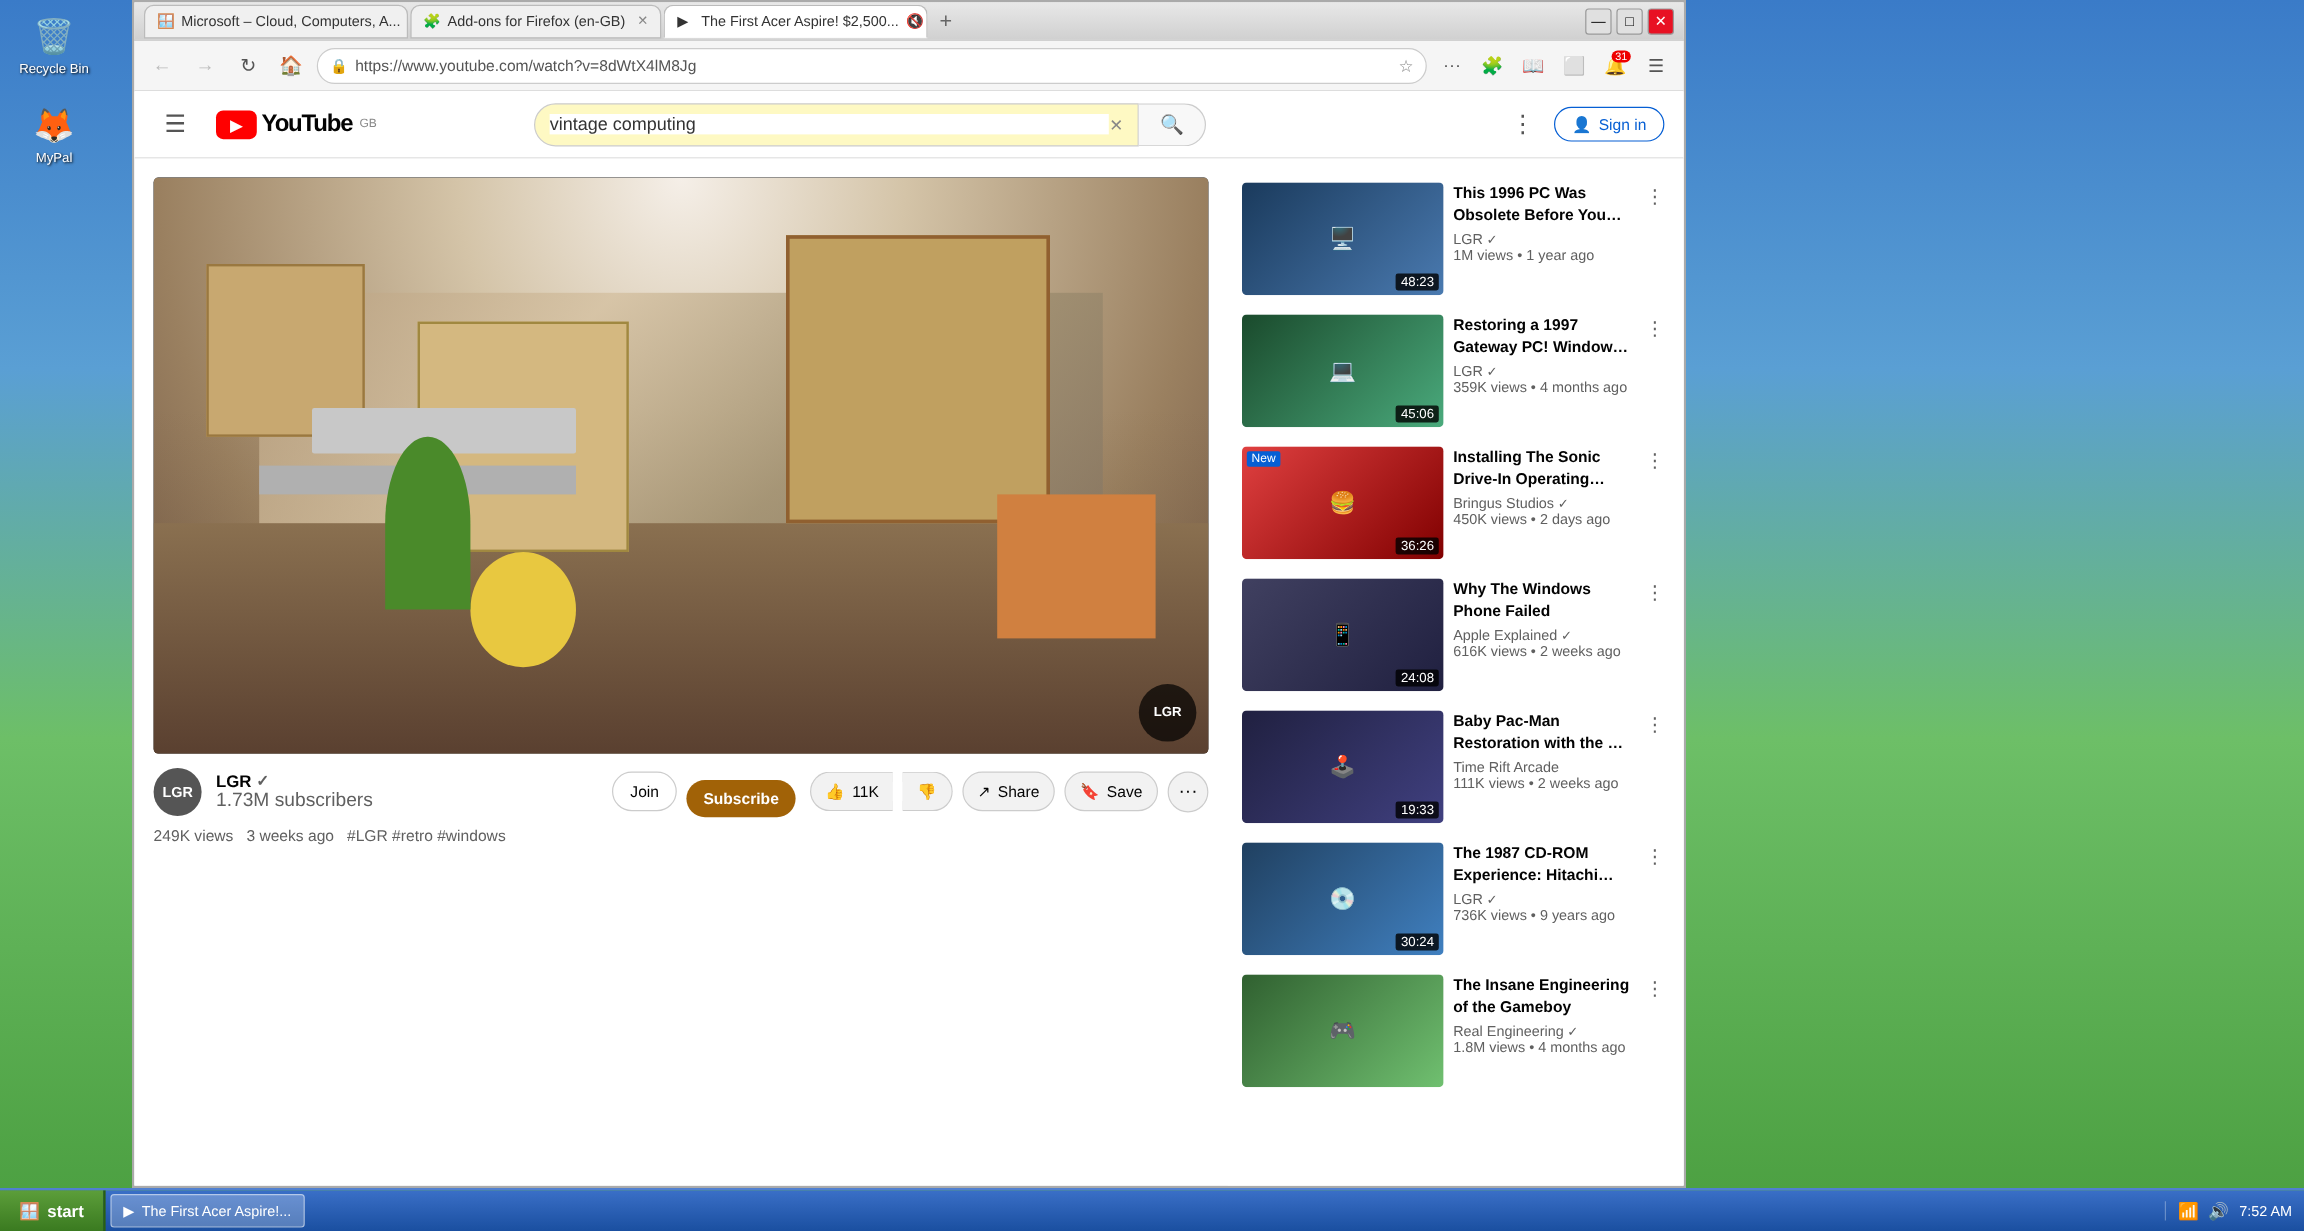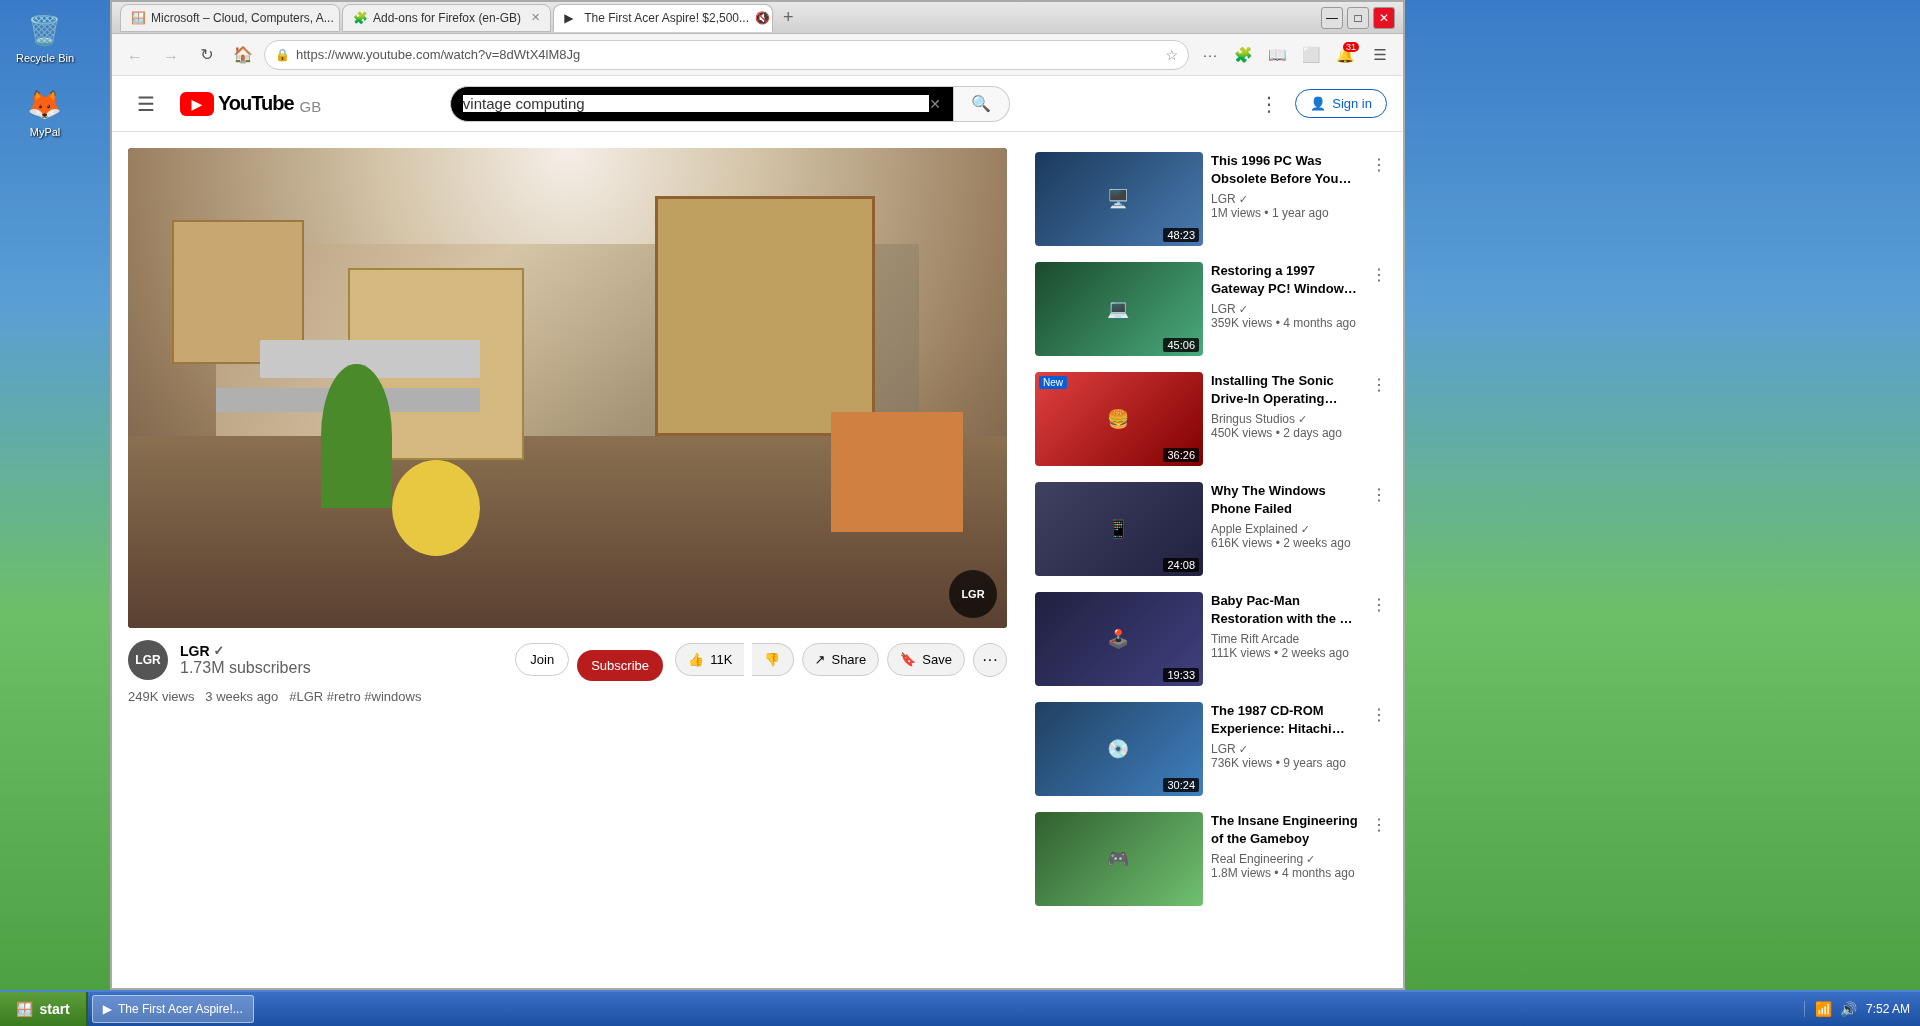--- a/index.html
+++ b/index.html
@@ -241,42 +241,42 @@
       color: white;
       font-size: 14px;
     }
     .yt-logo-text {
       font-size: 20px;
       font-weight: bold;
       color: #030303;
       letter-spacing: -1px;
     }
     .yt-logo-badge {
-      font-size: 15px;
+      font-size: 10px;
       color: #888;
       margin-left: 2px;
       align-self: flex-start;
       margin-top: 6px;
     }
     .yt-search-bar {
       flex: 1;
       max-width: 560px;
       margin: 0 auto;
       display: flex;
       align-items: center;
     }
     .yt-search-input-wrap {
       flex: 1;
       border: 1px solid #ccc;
       border-radius: 24px 0 0 24px;
       height: 36px;
       display: flex;
       align-items: center;
       padding: 0 12px;
-      background: #000000;
+      background: #fef9c3;
     }
     .yt-search-input {
       flex: 1;
       border: none; outline: none;
       font-size: 15px; color: #333;
     }
     .yt-search-clear {
       background: transparent; border: none;
       font-size: 14px; color: #888;
       cursor: pointer;
@@ -419,23 +419,23 @@
       font-weight: 500;
       color: #030303;
       cursor: pointer;
       background: transparent;
     }
     .subscribe-btn {
       border: none;
       border-radius: 18px;
       padding: 8px 14px;
       font-size: 13px;
-      font-weight: 400;
-      color: white;
-      background: #b91c1c;
+      font-weight: 700;
+      color: white;
+      background: #a16207;
       cursor: pointer;
       margin-top: 12px;
     }
     .video-actions {
       display: flex; align-items: center; gap: 8px;
       margin-left: auto;
     }
     .like-btn {
       border: 1px solid #ccc;
       border-radius: 18px 0 0 18px;

